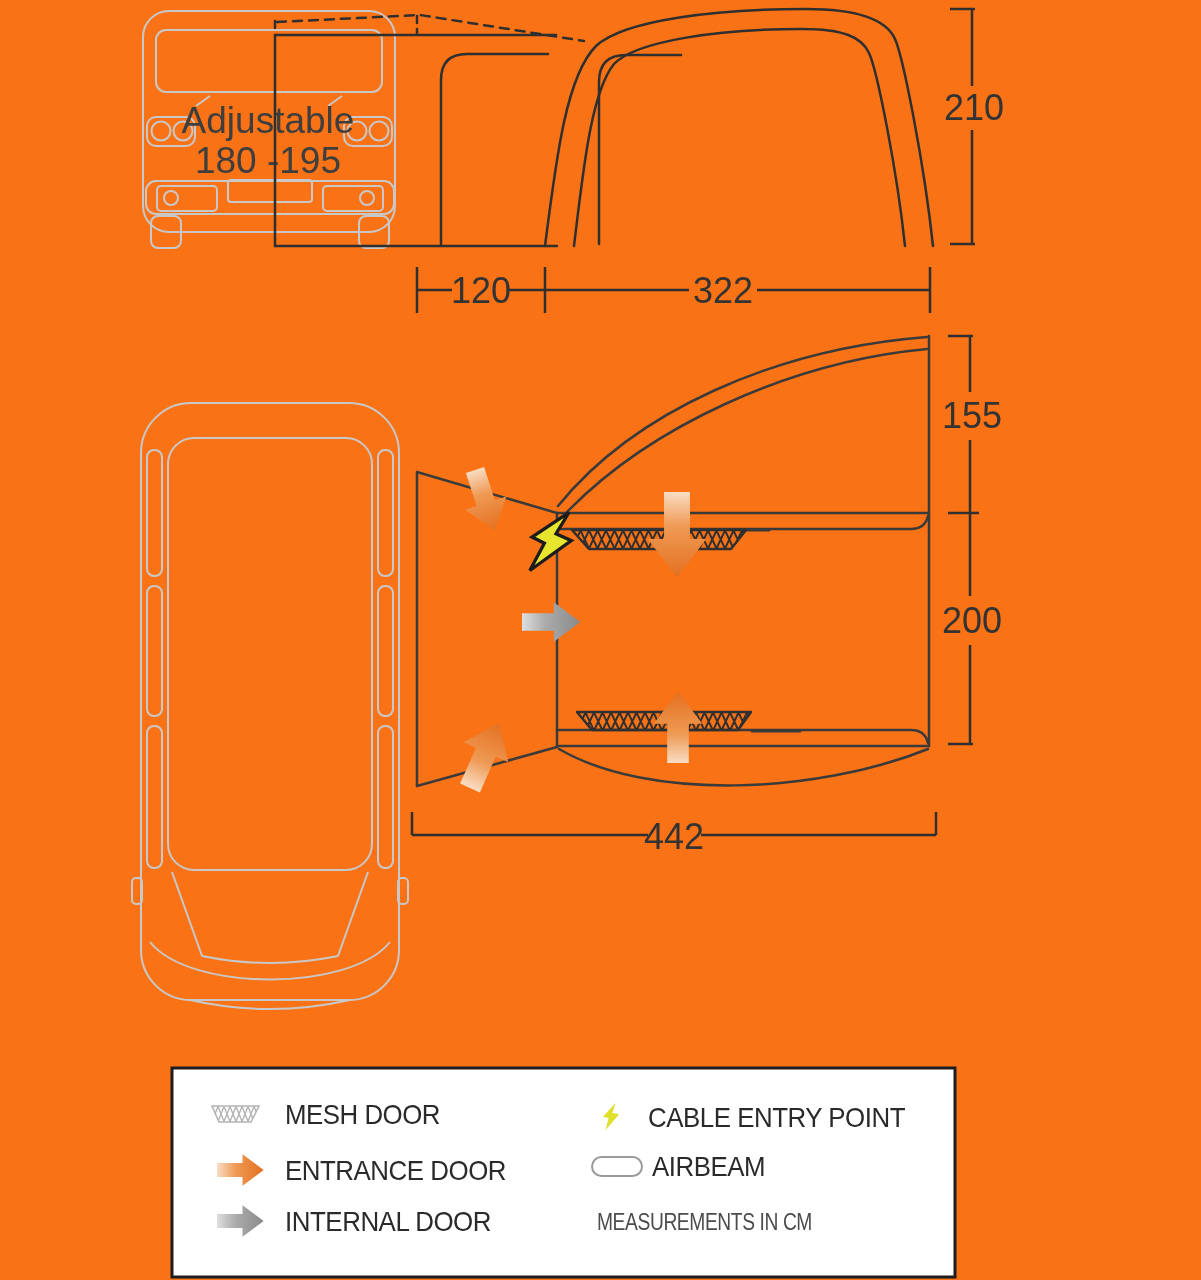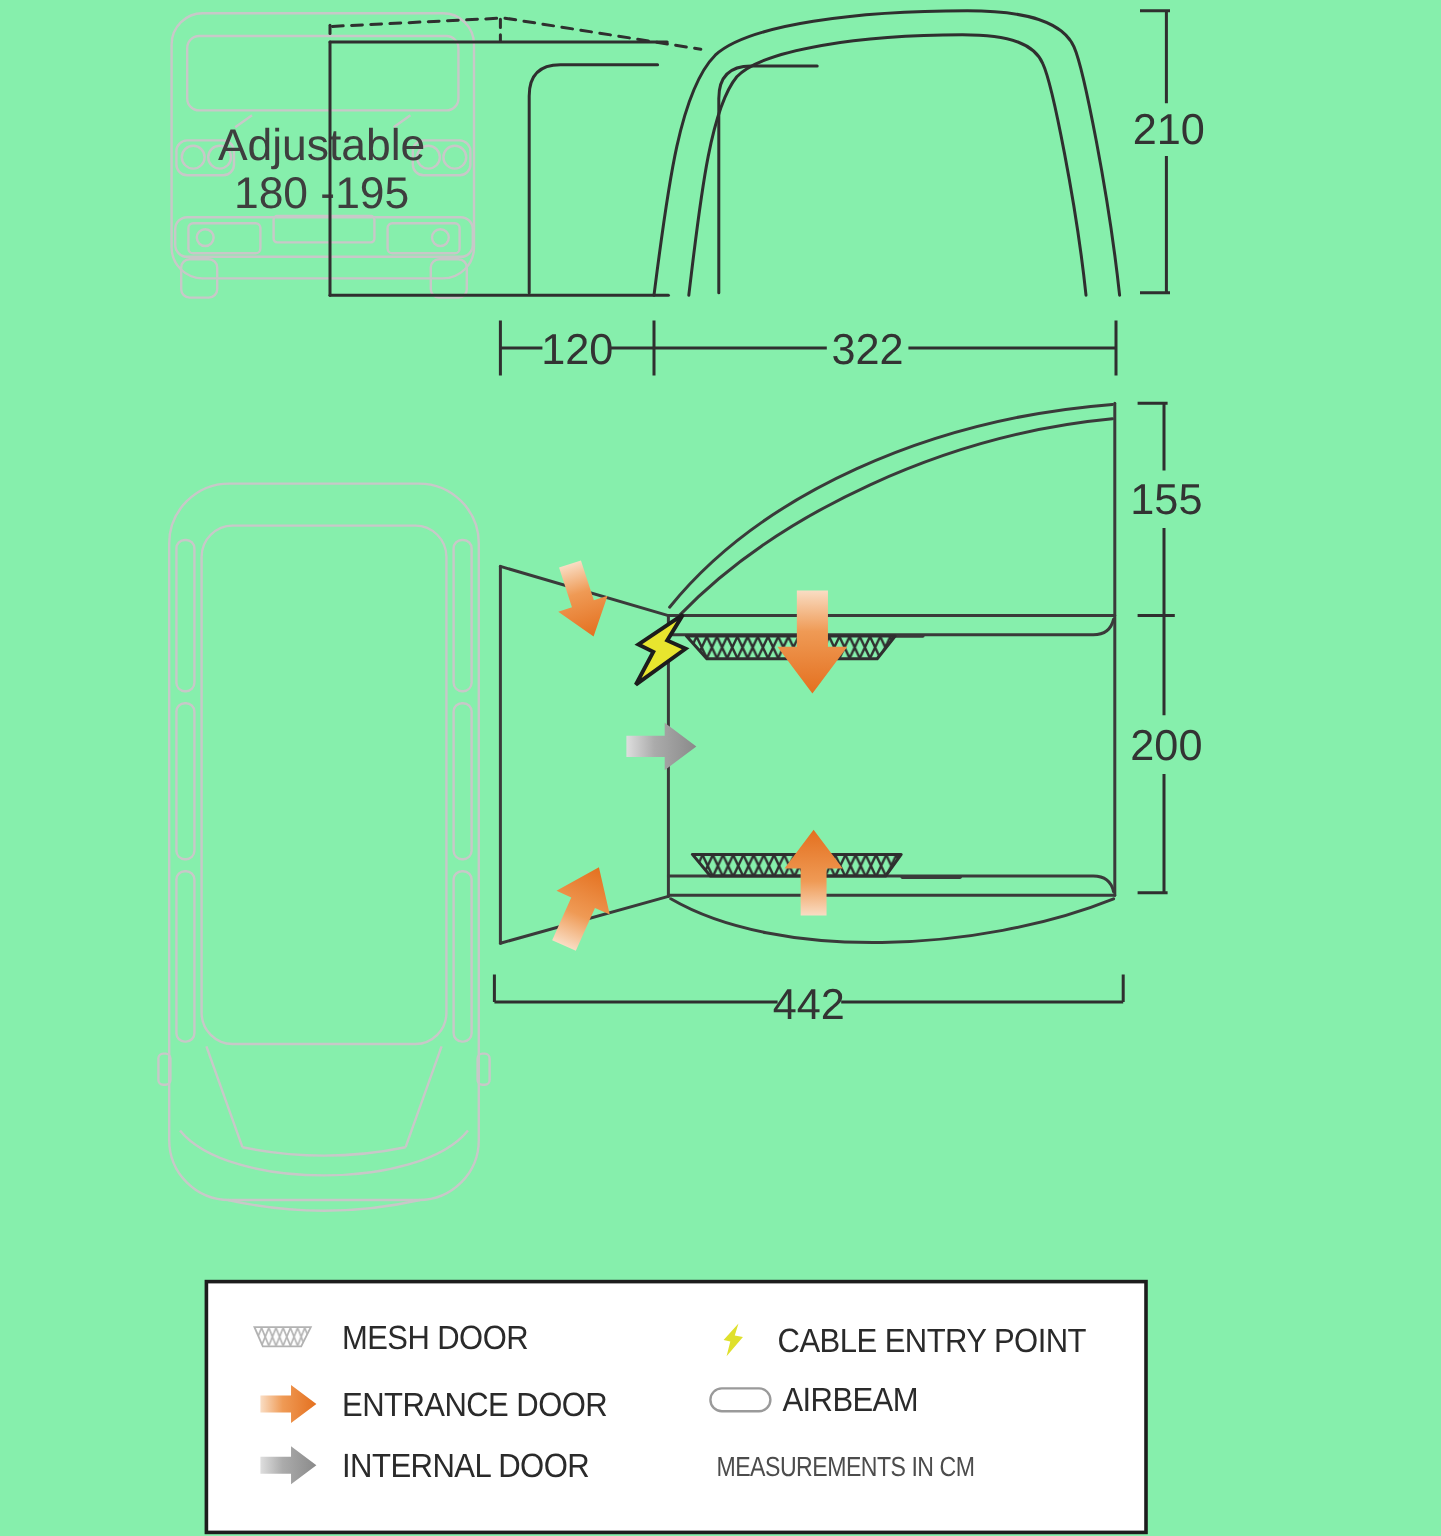--- a/index.html
+++ b/index.html
@@ -1,16 +1,16 @@
 <!DOCTYPE html>
 <html><head>
 <meta charset="utf-8">
 <style>
   html,body{margin:0;padding:0;background:#ffffff;}
-  .stage{position:relative;width:1201px;height:1280px;background:#86efac;overflow:hidden;
+  .stage{position:relative;width:1201px;height:1280px;background:#f97316;overflow:hidden;
          font-family:"Liberation Sans", sans-serif;}
   svg{position:absolute;left:0;top:0;}
   .dim-text{font-family:"Liberation Sans",sans-serif;font-size:36px;fill:#333333;text-anchor:middle;}
   .adjust-text{font-family:"Liberation Sans",sans-serif;font-size:37px;fill:#3e3e3e;text-anchor:middle;}
   .legend-label{font-family:"Liberation Sans",sans-serif;font-size:28px;fill:#2a2a2a;letter-spacing:-0.5px;}
   .legend-note{font-family:"Liberation Sans",sans-serif;font-size:23px;fill:#4c4c4c;letter-spacing:-0.5px;}
 </style>
 </head>
 <body>
 

